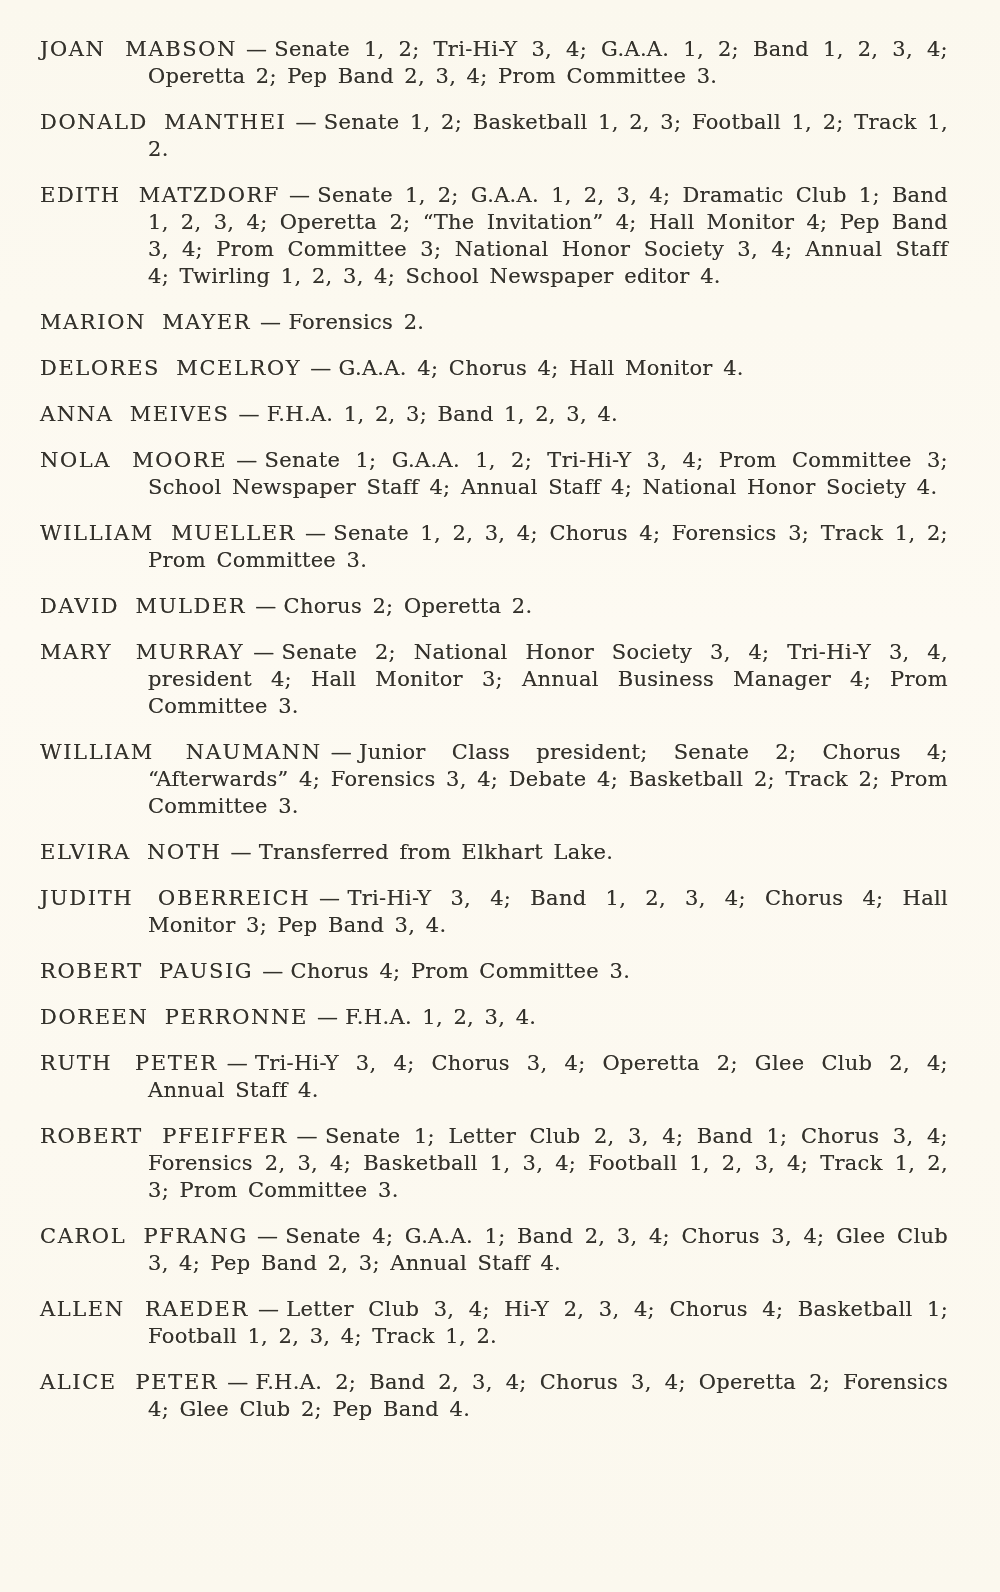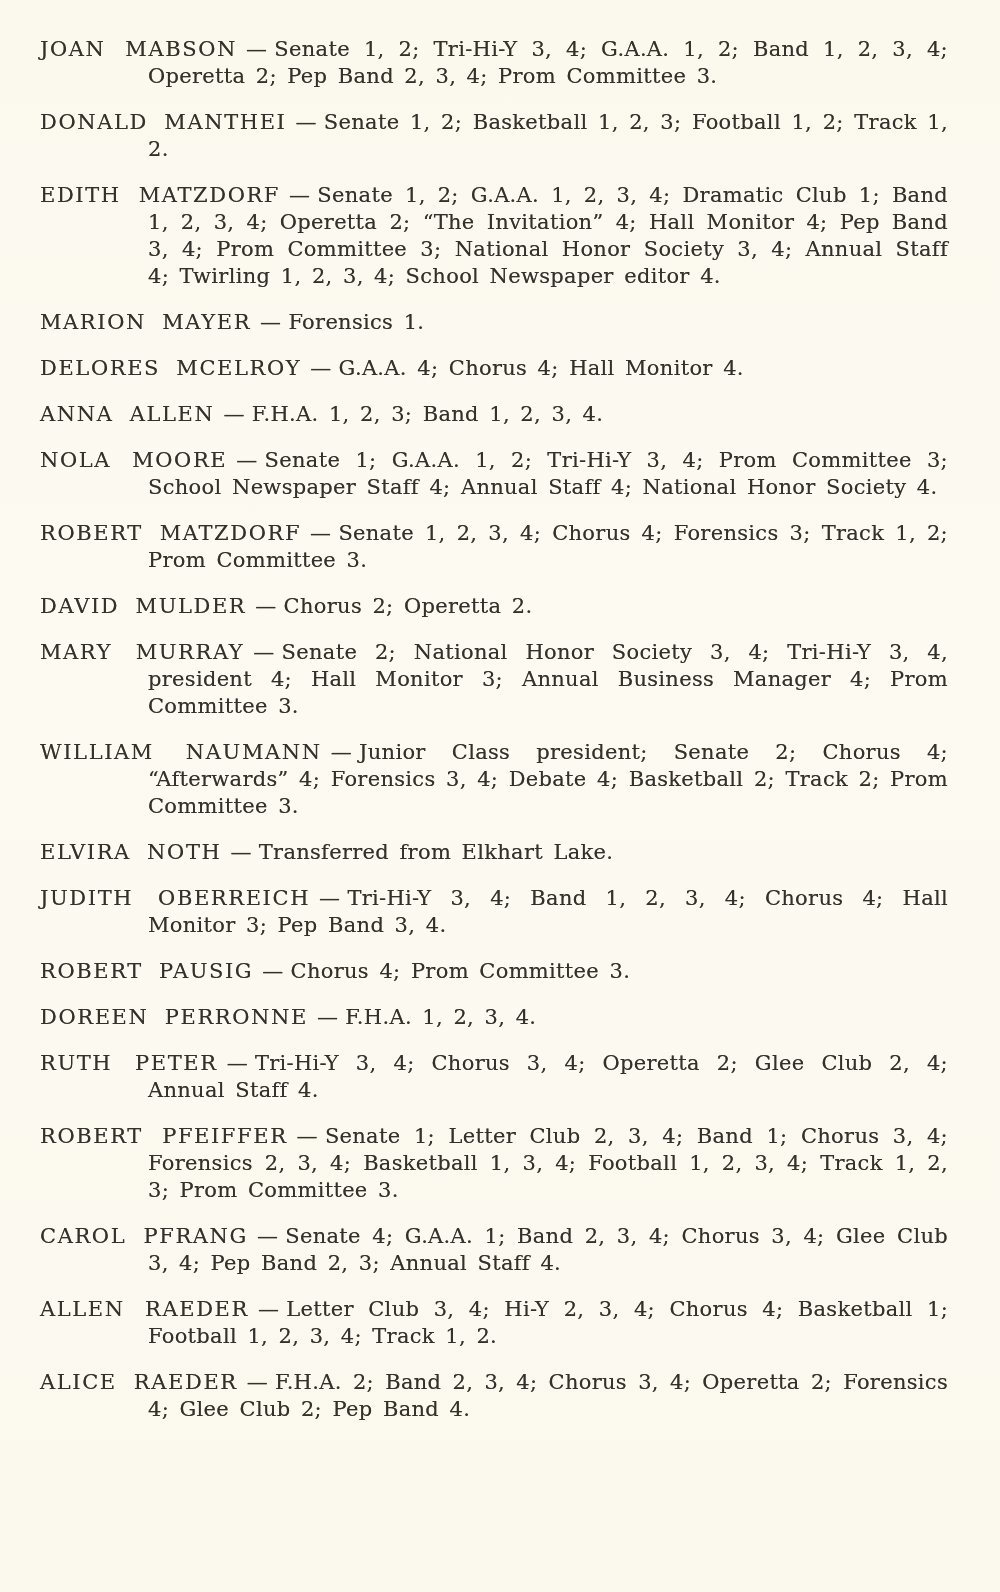--- a/index.html
+++ b/index.html
@@ -48,30 +48,30 @@
 <body>
 
 <div class="page">
   <div class="entries" id="entries">
   <p class="entry"><span class="name">JOAN MABSON</span><span class="dash">—</span><span class="activities">Senate 1, 2; Tri-Hi-Y 3, 4; G.A.A. 1, 2; Band 1, 2, 3, 4; Operetta 2; Pep Band 2, 3, 4; Prom Committee 3.</span></p>
 
   <p class="entry"><span class="name">DONALD MANTHEI</span><span class="dash">—</span><span class="activities">Senate 1, 2; Basketball 1, 2, 3; Football 1, 2; Track 1, 2.</span></p>
 
   <p class="entry"><span class="name">EDITH MATZDORF</span><span class="dash">—</span><span class="activities">Senate 1, 2; G.A.A. 1, 2, 3, 4; Dramatic Club 1; Band 1, 2, 3, 4; Operetta 2; “The Invitation” 4; Hall Monitor 4; Pep Band 3, 4; Prom Committee 3; National Honor Society 3, 4; Annual Staff 4; Twirling 1, 2, 3, 4; School Newspaper editor 4.</span></p>
 
-  <p class="entry"><span class="name">MARION MAYER</span><span class="dash">—</span><span class="activities">Forensics 1.</span></p>
+  <p class="entry"><span class="name">MARION MAYER</span><span class="dash">—</span><span class="activities">Forensics 2.</span></p>
 
   <p class="entry"><span class="name">DELORES MCELROY</span><span class="dash">—</span><span class="activities">G.A.A. 4; Chorus 4; Hall Monitor 4.</span></p>
 
-  <p class="entry"><span class="name">ANNA ALLEN</span><span class="dash">—</span><span class="activities">F.H.A. 1, 2, 3; Band 1, 2, 3, 4.</span></p>
+  <p class="entry"><span class="name">ANNA MEIVES</span><span class="dash">—</span><span class="activities">F.H.A. 1, 2, 3; Band 1, 2, 3, 4.</span></p>
 
 
   <p class="entry"><span class="name">NOLA MOORE</span><span class="dash">—</span><span class="activities">Senate 1; G.A.A. 1, 2; Tri-Hi-Y 3, 4; Prom Committee 3; School Newspaper Staff 4; Annual Staff 4; National Honor Society 4.</span></p>
 
-  <p class="entry"><span class="name">ROBERT MATZDORF</span><span class="dash">—</span><span class="activities">Senate 1, 2, 3, 4; Chorus 4; Forensics 3; Track 1, 2; Prom Committee 3.</span></p>
+  <p class="entry"><span class="name">WILLIAM MUELLER</span><span class="dash">—</span><span class="activities">Senate 1, 2, 3, 4; Chorus 4; Forensics 3; Track 1, 2; Prom Committee 3.</span></p>
 
   <p class="entry"><span class="name">DAVID MULDER</span><span class="dash">—</span><span class="activities">Chorus 2; Operetta 2.</span></p>
 
   <p class="entry"><span class="name">MARY MURRAY</span><span class="dash">—</span><span class="activities">Senate 2; National Honor Society 3, 4; Tri-Hi-Y 3, 4, president 4; Hall Monitor 3; Annual Business Manager 4; Prom Committee 3.</span></p>
 
   <p class="entry"><span class="name">WILLIAM NAUMANN</span><span class="dash">—</span><span class="activities">Junior Class president; Senate 2; Chorus 4; “Afterwards” 4; Forensics 3, 4; Debate 4; Basketball 2; Track 2; Prom Committee 3.</span></p>
 
   <p class="entry"><span class="name">ELVIRA NOTH</span><span class="dash">—</span><span class="activities">Transferred from Elkhart Lake.</span></p>
 
   <p class="entry"><span class="name">JUDITH OBERREICH</span><span class="dash">—</span><span class="activities">Tri-Hi-Y 3, 4; Band 1, 2, 3, 4; Chorus 4; Hall Monitor 3; Pep Band 3, 4.</span></p>
@@ -82,15 +82,15 @@
   <p class="entry"><span class="name">DOREEN PERRONNE</span><span class="dash">—</span><span class="activities">F.H.A. 1, 2, 3, 4.</span></p>
 
   <p class="entry"><span class="name">RUTH PETER</span><span class="dash">—</span><span class="activities">Tri-Hi-Y 3, 4; Chorus 3, 4; Operetta 2; Glee Club 2, 4; Annual Staff 4.</span></p>
 
   <p class="entry"><span class="name">ROBERT PFEIFFER</span><span class="dash">—</span><span class="activities">Senate 1; Letter Club 2, 3, 4; Band 1; Chorus 3, 4; Forensics 2, 3, 4; Basketball 1, 3, 4; Football 1, 2, 3, 4; Track 1, 2, 3; Prom Committee 3.</span></p>
 
   <p class="entry"><span class="name">CAROL PFRANG</span><span class="dash">—</span><span class="activities">Senate 4; G.A.A. 1; Band 2, 3, 4; Chorus 3, 4; Glee Club 3, 4; Pep Band 2, 3; Annual Staff 4.</span></p>
 
   <p class="entry"><span class="name">ALLEN RAEDER</span><span class="dash">—</span><span class="activities">Letter Club 3, 4; Hi-Y 2, 3, 4; Chorus 4; Basketball 1; Football 1, 2, 3, 4; Track 1, 2.</span></p>
 
-  <p class="entry"><span class="name">ALICE RAEDER</span><span class="dash">—</span><span class="activities">F.H.A. 2; Band 2, 3, 4; Chorus 3, 4; Operetta 2; Forensics 4; Glee Club 2; Pep Band 4.</span></p>
+  <p class="entry"><span class="name">ALICE PETER</span><span class="dash">—</span><span class="activities">F.H.A. 2; Band 2, 3, 4; Chorus 3, 4; Operetta 2; Forensics 4; Glee Club 2; Pep Band 4.</span></p>
 </div>
 </div>
 
 </body></html>

